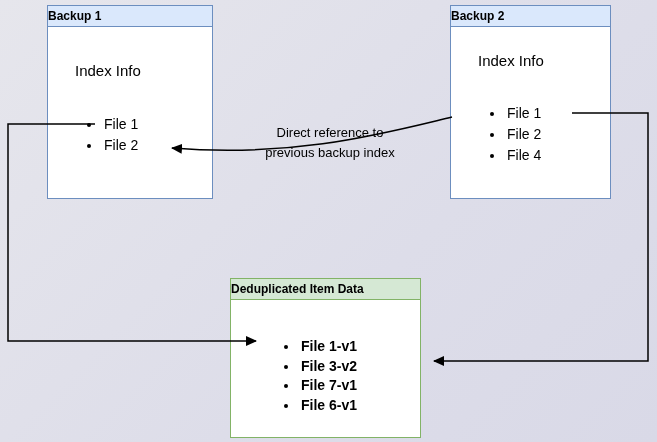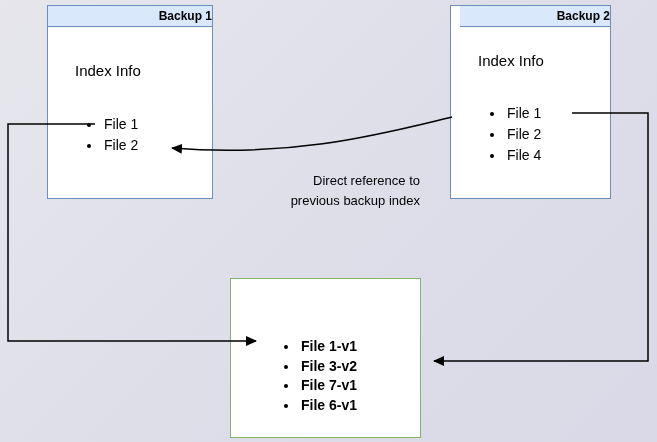--- a/index.html
+++ b/index.html
@@ -12,44 +12,43 @@
     width:657px;height:442px;position:relative;overflow:hidden;
     font-family:"Liberation Sans", sans-serif;color:#000;
     background:linear-gradient(135deg,#e6e6ec 0%,#dddde9 60%,#d9d9e7 100%);
   }
   .node{
     position:absolute;background:#ffffff;box-sizing:border-box;
   }
   .node.blue{border:1px solid var(--blue-border);}
   .node.green{border:1px solid var(--green-border);}
   .node-header{
-    height:21px;line-height:21px;text-align:right;
+    height:21px;line-height:21px;text-align:left;
     font-size:12px;font-weight:bold;box-sizing:border-box;
   }
   .blue .node-header{background:var(--blue-fill);border-bottom:1px solid var(--blue-border);}
   .green .node-header{background:var(--green-fill);border-bottom:1px solid var(--green-border);}
   .subtitle{position:absolute;font-size:15px;}
   ul.file-list{
     position:absolute;margin:0;padding:0 0 0 18px;
     font-size:14px;list-style:disc;
   }
   ul.file-list li{padding-left:2px;}
   #backup1{left:47px;top:5px;width:166px;height:194px;}
   #backup1 .subtitle{left:27px;top:56px;}
   #backup1 ul.file-list{left:36px;top:108px;line-height:21px;}
-  #backup2{left:450px;top:5px;width:161px;height:194px;padding-left:9px;}
+  #backup2{left:450px;top:5px;width:161px;height:194px;}
   #backup2 .subtitle{left:27px;top:46px;}
   #backup2 ul.file-list{left:36px;top:97px;line-height:21px;}
   #dedup{left:230px;top:278px;width:191px;height:160px;}
   #dedup ul.file-list{left:50px;top:58px;line-height:19.5px;font-weight:bold;}
   .edge-label{
     position:absolute;left:240px;top:123px;width:180px;
-    text-align:right;font-size:13px;line-height:20px;
+    text-align:center;font-size:13px;line-height:20px;
     white-space:pre-line;
-    margin-top:48px;
   }
   svg.overlay{
     position:absolute;left:0;top:0;width:657px;height:442px;
     pointer-events:none;
   }
   svg.overlay path.arrow{
     fill:none;stroke:var(--arrow-color);stroke-width:1.5;
   }
   #arrowhead path{fill:var(--arrow-color);stroke:none;}
 </style>
@@ -69,20 +68,21 @@
   <div class="node-header">Backup 2</div>
   <div class="subtitle">Index Info</div>
   <ul class="file-list">
     <li>File 1</li>
     <li>File 2</li>
     <li>File 4</li>
   </ul>
 </div>
 
 <div class="node green" id="dedup">
+  <div class="node-header">Deduplicated Item Data</div>
   <ul class="file-list">
     <li>File 1-v1</li>
     <li>File 3-v2</li>
     <li>File 7-v1</li>
     <li>File 6-v1</li>
   </ul>
 </div>
 
 <div class="edge-label">Direct reference to
 previous backup index</div>

